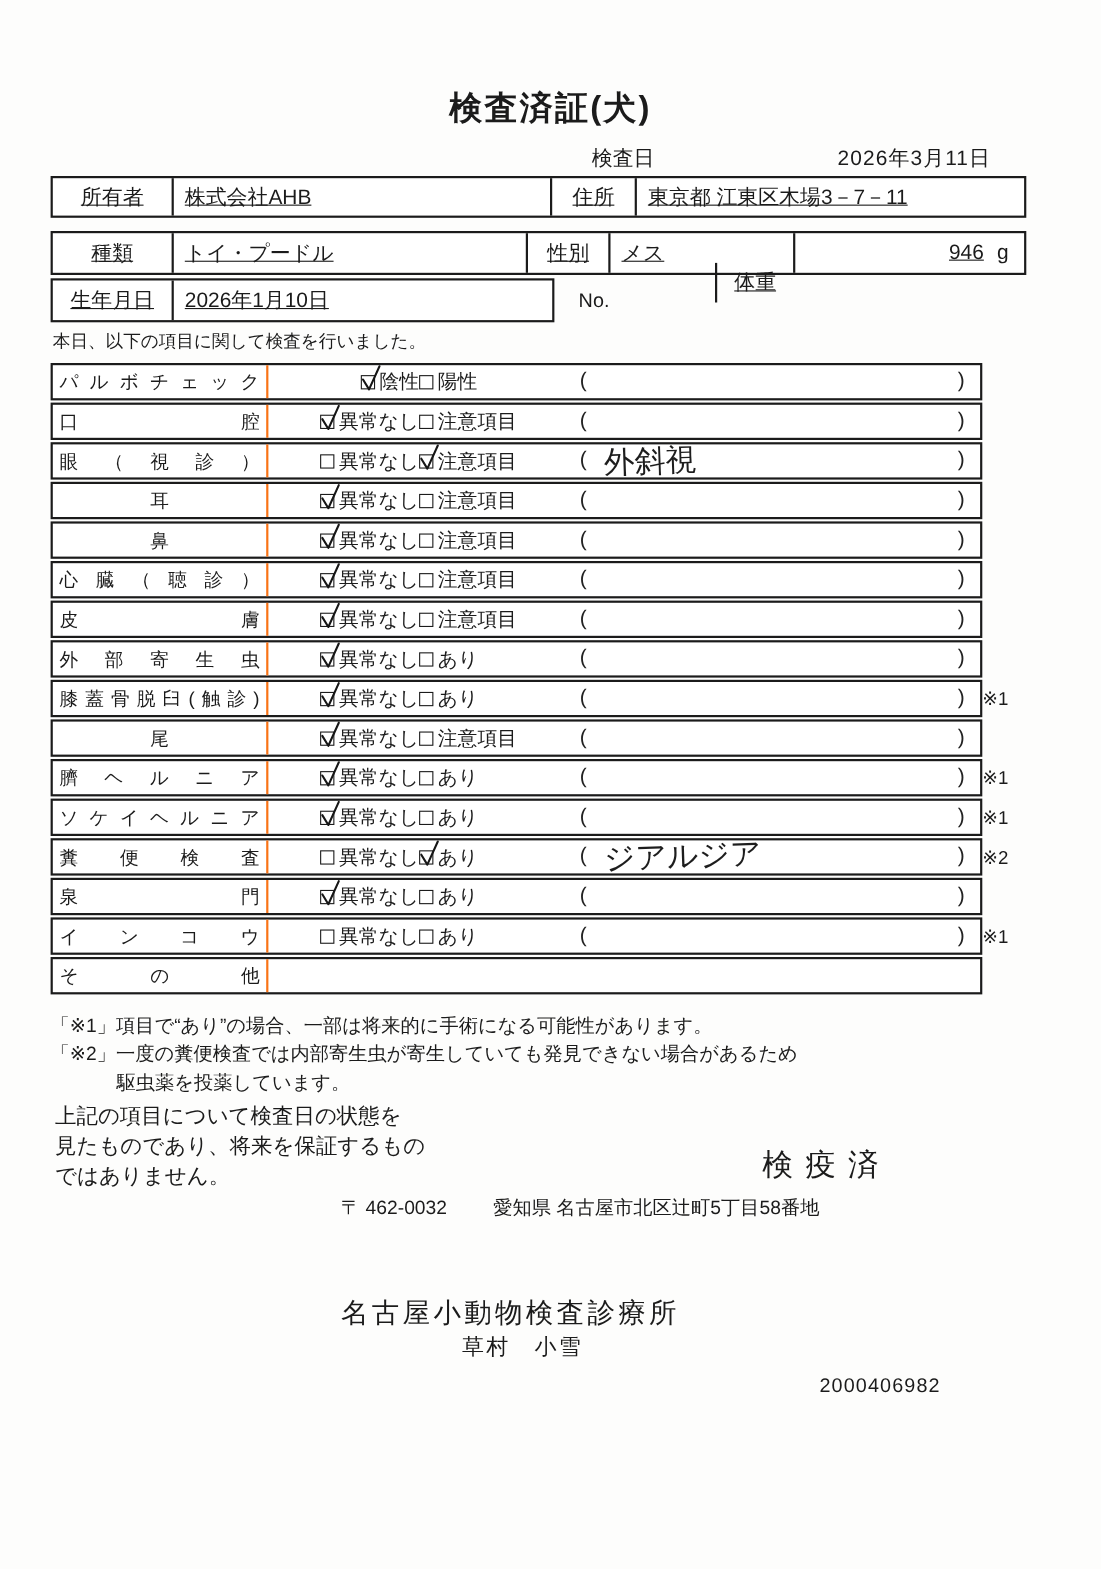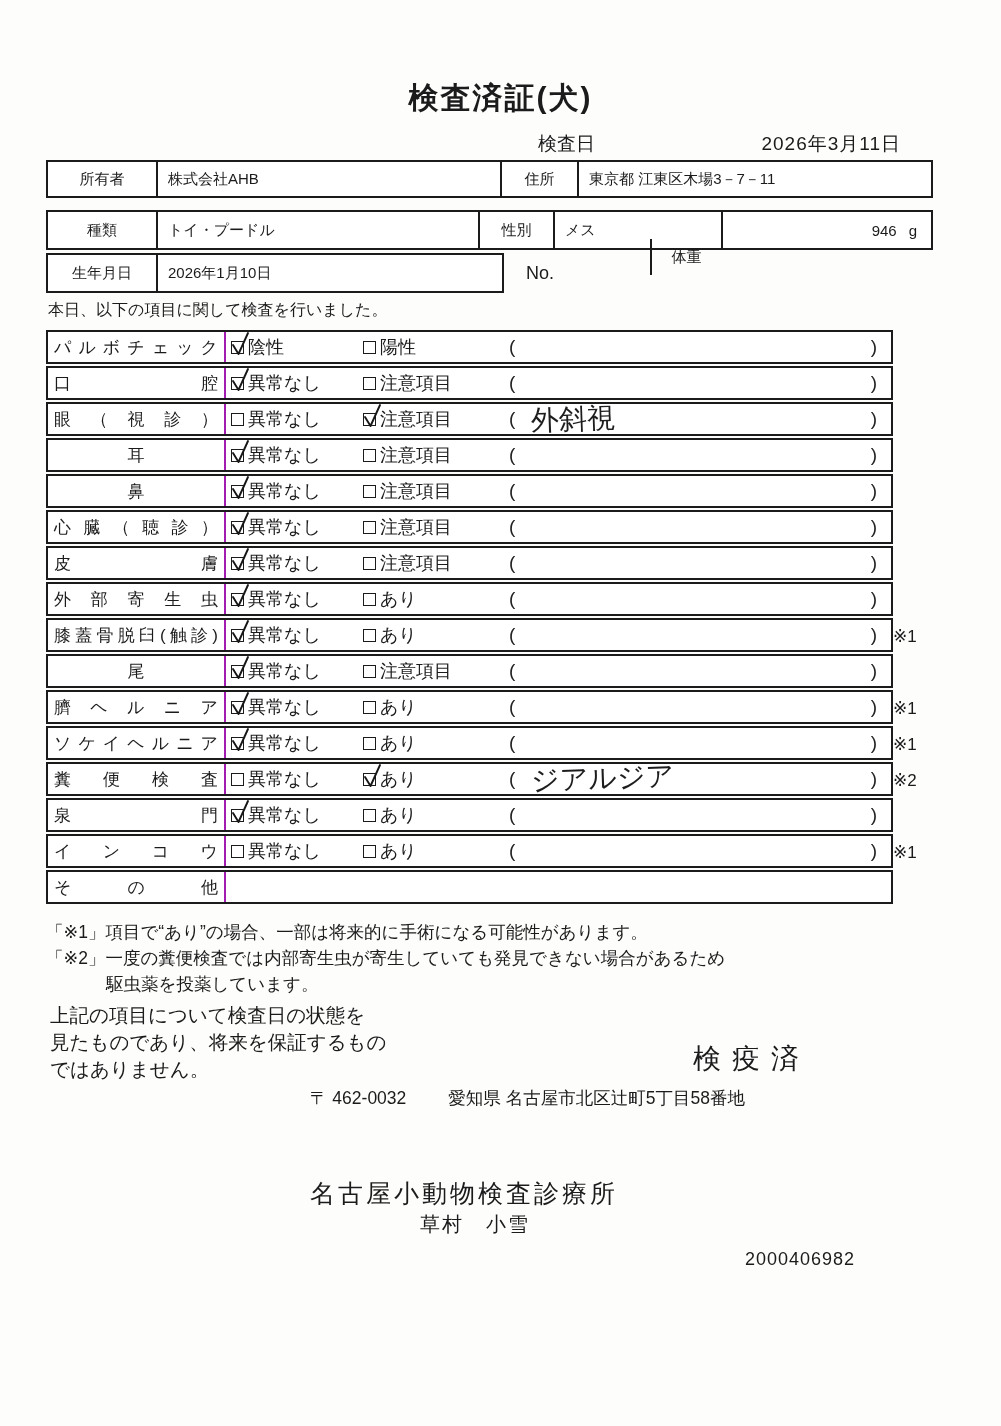--- a/index.html
+++ b/index.html
@@ -20,21 +20,21 @@
   .exam-date-row{
     position:absolute;top:131px;left:30px;width:887px;
     display:flex;align-items:center;font-size:19px;
   }
   .exam-date-label{margin-left:508px;}
   .exam-date-value{margin-left:auto;margin-right:16px;letter-spacing:1px;}
 
   
   .tbl{position:absolute;left:46px;width:887px;display:flex;box-sizing:border-box;
        border:2px solid #1b1b1b;background:#fff;}
-  .cell{display:flex;align-items:center;box-sizing:border-box;font-size:15px;height:100%;}
+  .cell{display:flex;align-items:center;box-sizing:border-box;font-size:19px;height:100%;text-decoration:underline;}
   .cell.bl{border-left:2px solid #1b1b1b;}
   .cell.lbl{justify-content:center;}
   .cell.val{padding-left:10px;}
   .t-owner{top:160px;height:38px;}
   .t-pet1{top:210px;height:40px;}
   .w-108{width:108px;}  .w-344{width:344px;flex:none;}
   .w-77{width:77px;}    .w-349{width:322px;flex:none;}
   .w-75{width:75px;}    .w-97{width:97px;flex:none;}
   .w-71{width:71px;margin-top:27px;}
   .cell.flex1{flex:1;}
@@ -48,30 +48,30 @@
 
   .intro-line{position:absolute;top:300px;left:48px;font-size:16px;}
 
   
   .checklist{position:absolute;top:330px;left:46px;width:847px;}
   .check-row{
     position:relative;display:flex;align-items:center;height:34px;
     box-sizing:border-box;border:2px solid #1b1b1b;margin-bottom:2px;background:#fff;
   }
   .row-label{
-    width:178px;flex:none;align-self:stretch;display:flex;align-items:center;
-    border-right:2px solid #a21caf;box-sizing:border-box;
+    width:196px;flex:none;align-self:stretch;display:flex;align-items:center;
+    border-right:2px solid #f97316;box-sizing:border-box;
     font-size:17px;padding:0 6px;
   }
   .row-label .jtext{width:100%;text-align:justify;text-align-last:justify;}
   .check-row.center .jtext{text-align:center;text-align-last:center;}
   .row-body{flex:1;display:flex;align-items:center;min-width:0;
             padding:0 14px 0 5px;height:100%;}
   .opt{display:flex;align-items:center;gap:4px;font-size:18px;}
-  .opt1{width:132px;flex:none;}
+  .opt1{width:132px;flex:none;justify-content:flex-end;}
   .opt2{width:146px;flex:none;}
   .cb{position:relative;width:13px;height:13px;flex:none;
       border:1.8px solid #1b1b1b;box-sizing:border-box;background:#fff;}
   .tick{position:absolute;left:-2px;top:-12px;width:21px;height:27px;display:none;pointer-events:none;}
   .opt.checked .tick{display:block;}
   .paren{font-size:19px;color:#222;}
   .note{
     flex:1;min-width:0;margin:4px 0 0 16px;
     font-size:28px;color:#1d1d1d;line-height:1;
     font-family:"DejaVu Serif","Liberation Serif",serif;

